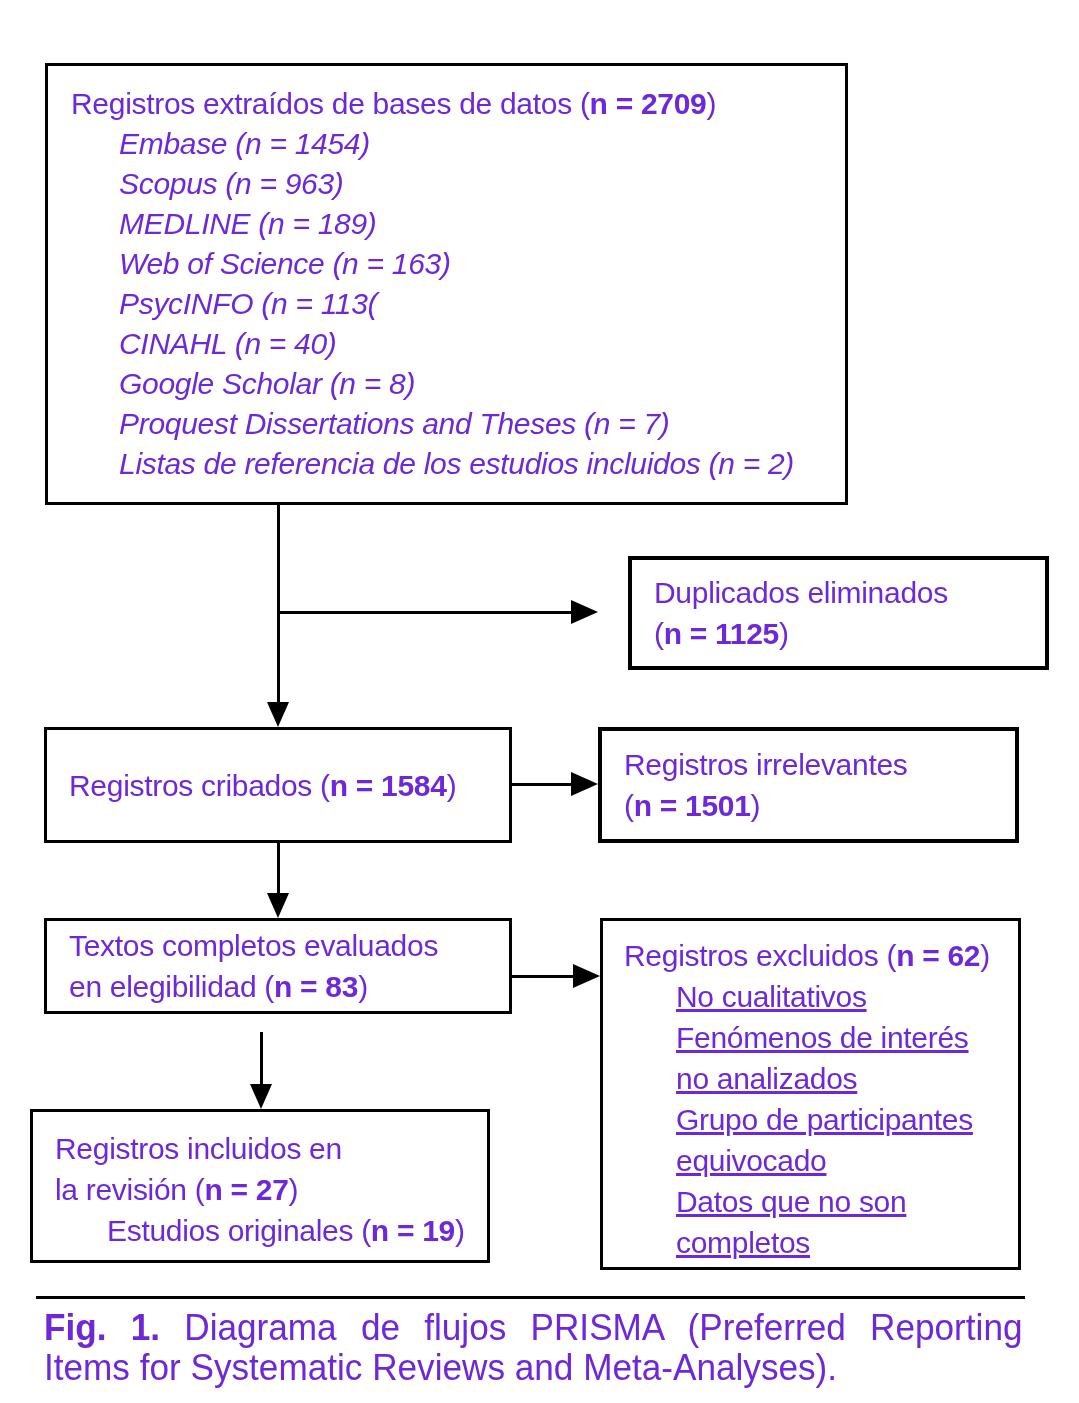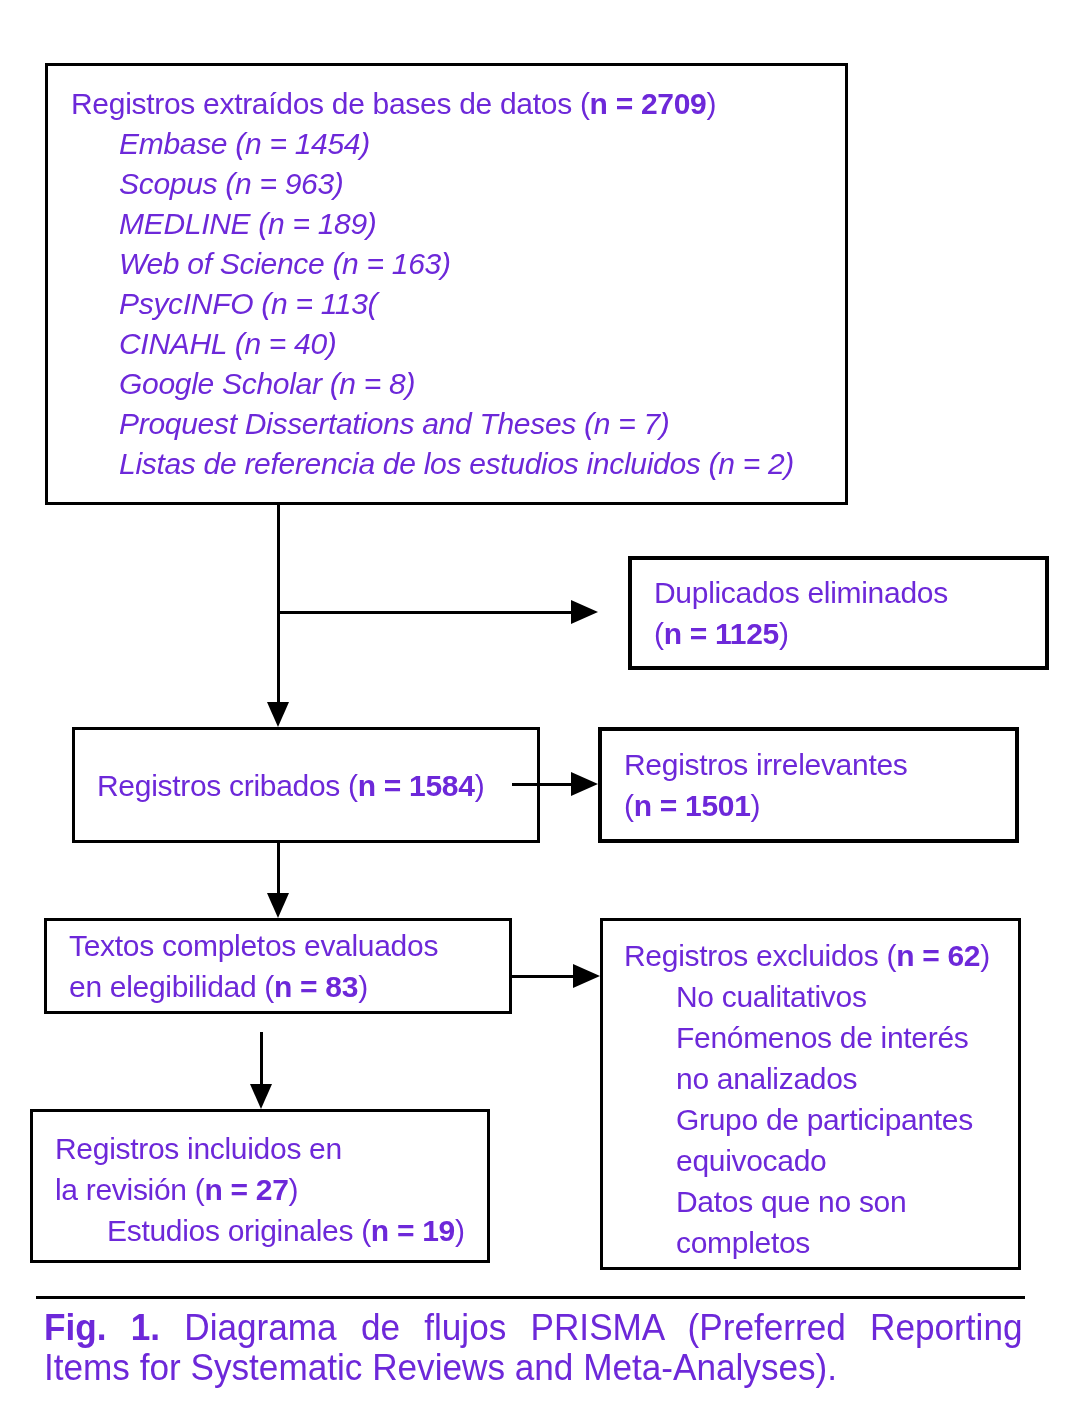--- a/index.html
+++ b/index.html
@@ -23,28 +23,28 @@
   }
   .box b { font-weight: 700; }
   .centered {
     display: flex;
     flex-direction: column;
     justify-content: center;
   }
   
   .box-identification { left: 45px;  top: 63px;   width: 803px; height: 442px; padding: 18px 14px 0 23px; line-height: 40px; }
   .box-duplicates     { left: 598px; top: 556px;  width: 421px; height: 114px; border-width: 4px; padding-left: 22px; margin-left: 30px; }
-  .box-screened       { left: 44px;  top: 727px;  width: 468px; height: 116px; padding-left: 22px; margin-left: 28px; }
+  .box-screened       { left: 44px;  top: 727px;  width: 468px; height: 116px; padding-left: 22px; }
   .box-irrelevant     { left: 598px; top: 727px;  width: 421px; height: 116px; border-width: 4px; padding-left: 22px; }
   .box-fulltext       { left: 44px;  top: 918px;  width: 468px; height: 96px; padding-left: 22px; }
   .box-excluded       { left: 600px; top: 918px;  width: 421px; height: 352px; padding: 14px 10px 0 21px; }
   .box-included       { left: 30px;  top: 1109px; width: 460px; height: 154px; padding: 16px 10px 0 22px; }
   .indent   { padding-left: 48px; font-style: italic; }
   .indent2  { padding-left: 52px; }
-  .wrapped  { white-space: pre-line; }
+  .wrapped  { white-space: pre-line; text-decoration: underline; }
   
   .vline { position: absolute; width: 3px; background: #000000; }
   .hline { position: absolute; height: 3px; background: #000000; }
   .arrow-down {
     position: absolute; width: 0; height: 0;
     border-left: 11px solid transparent;
     border-right: 11px solid transparent;
     border-top: 25px solid #000000;
   }
   .arrow-right {

